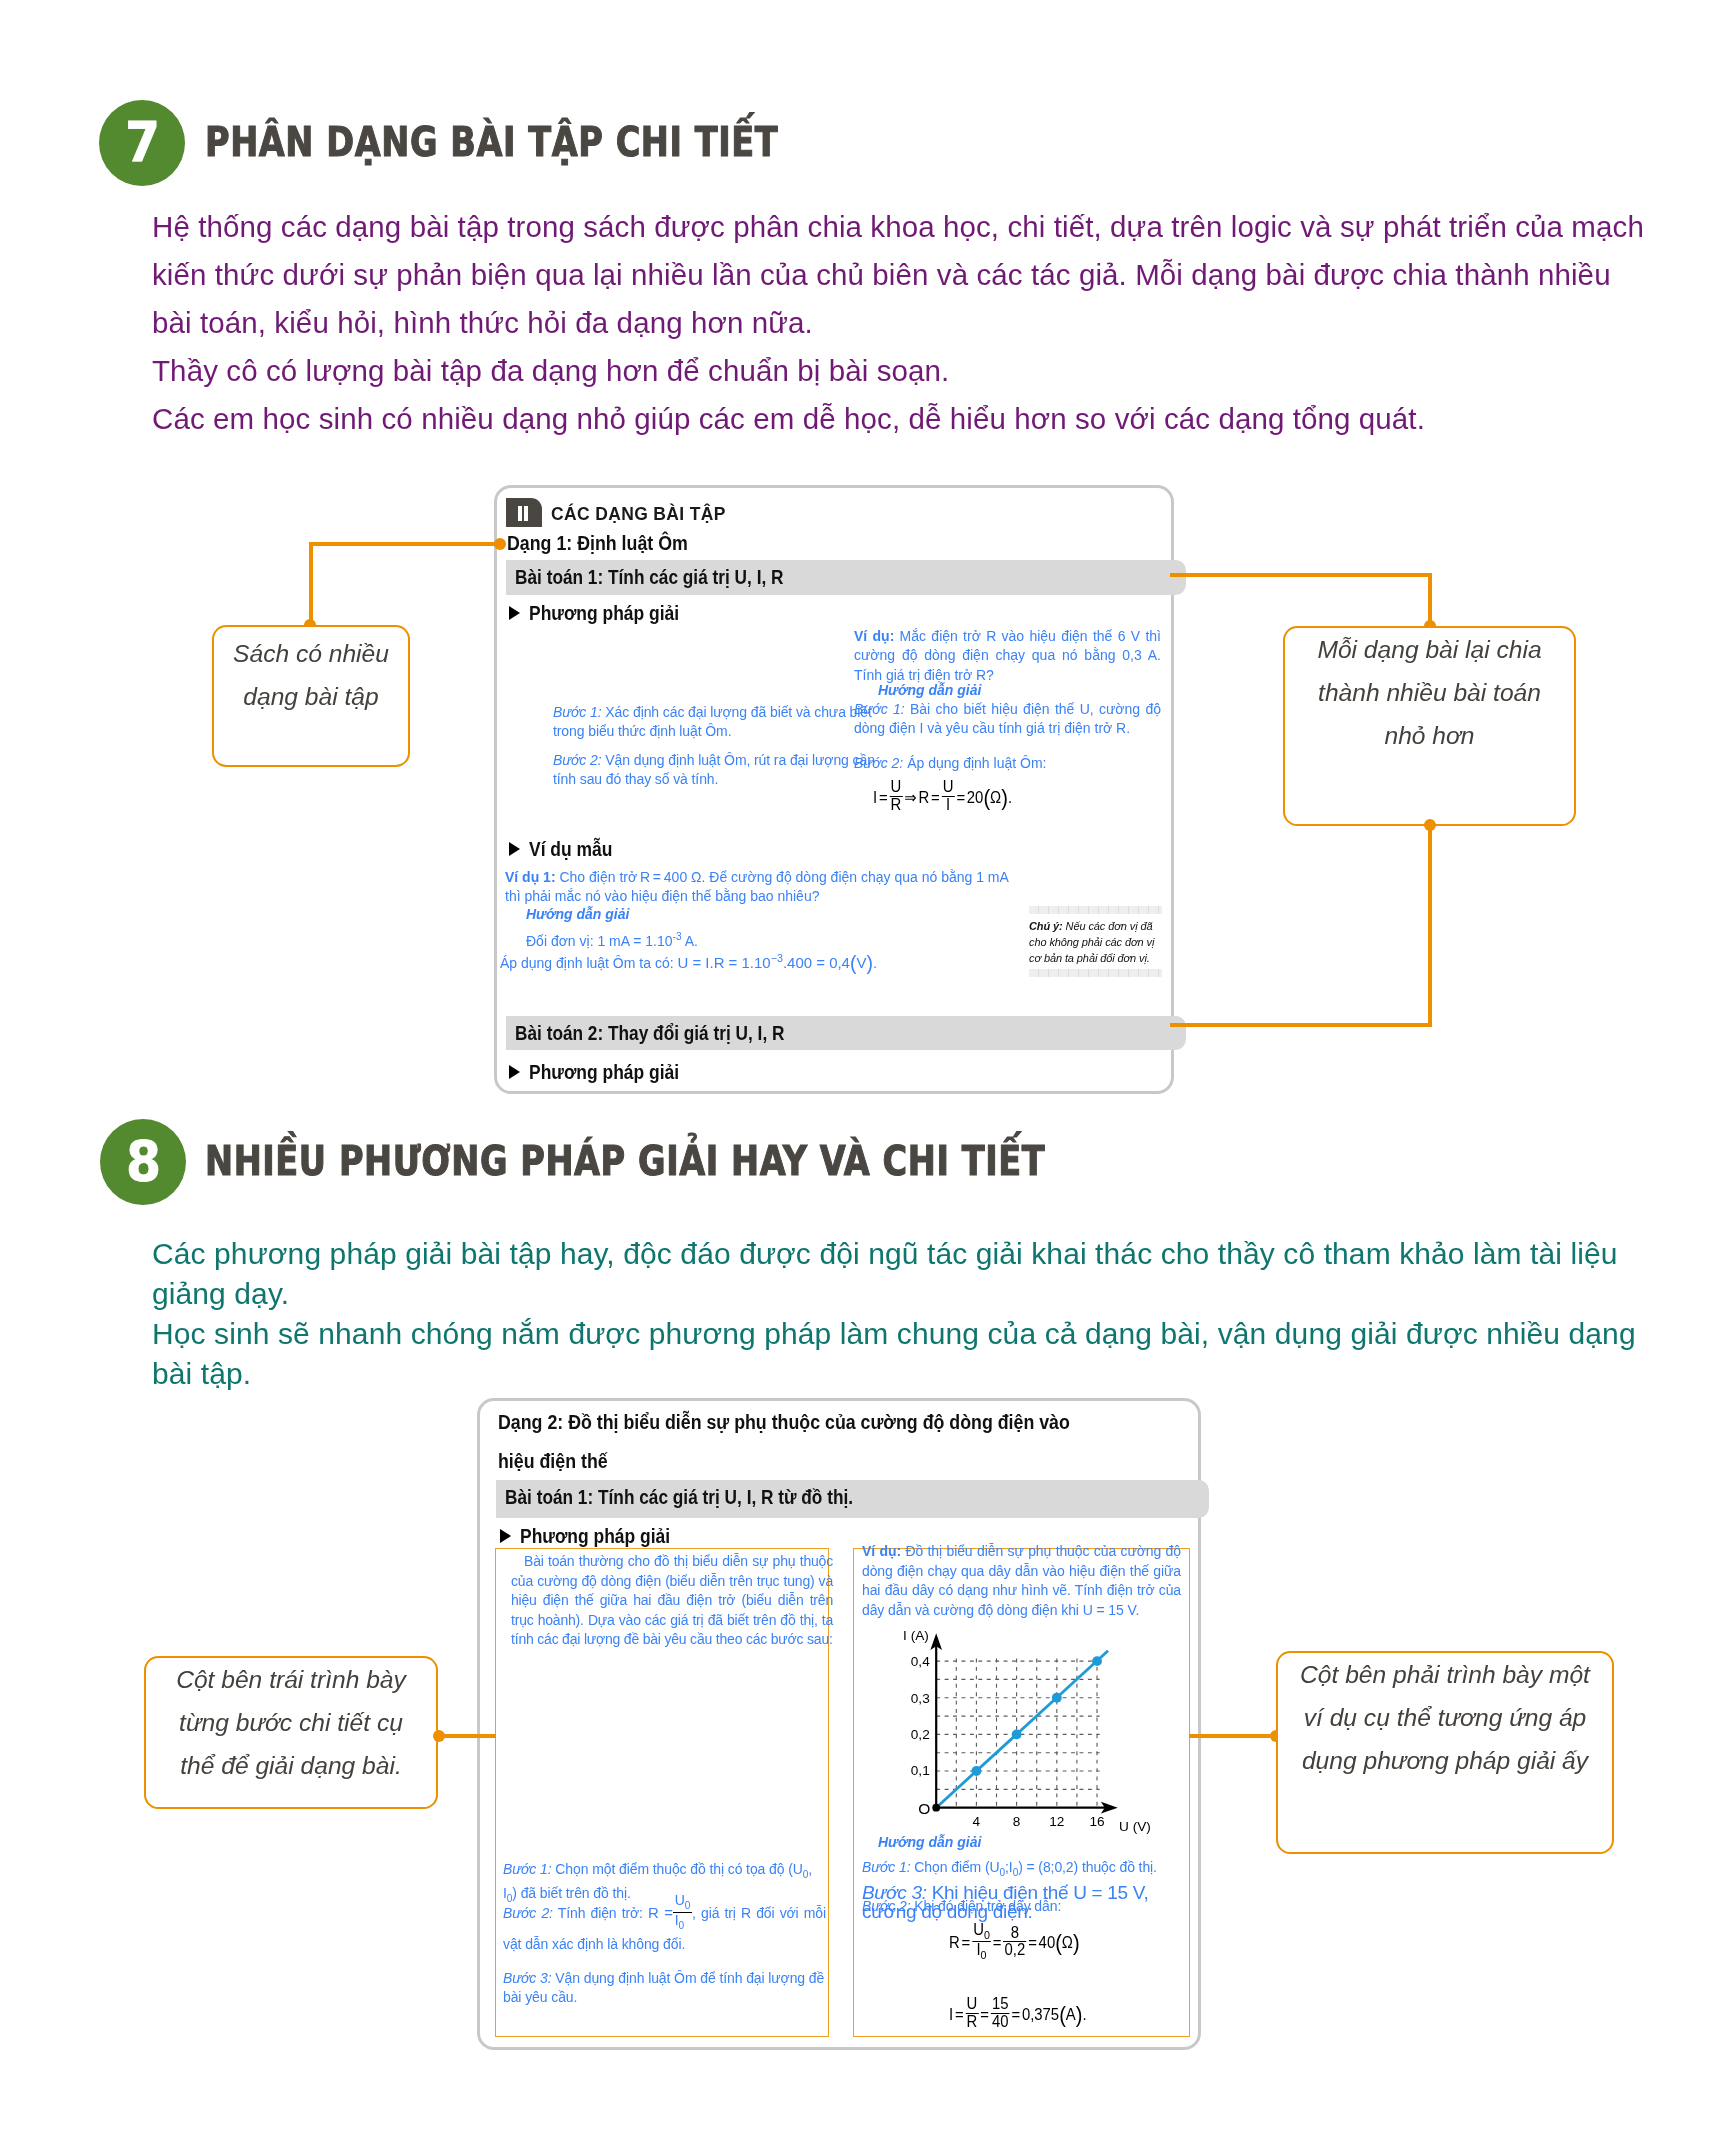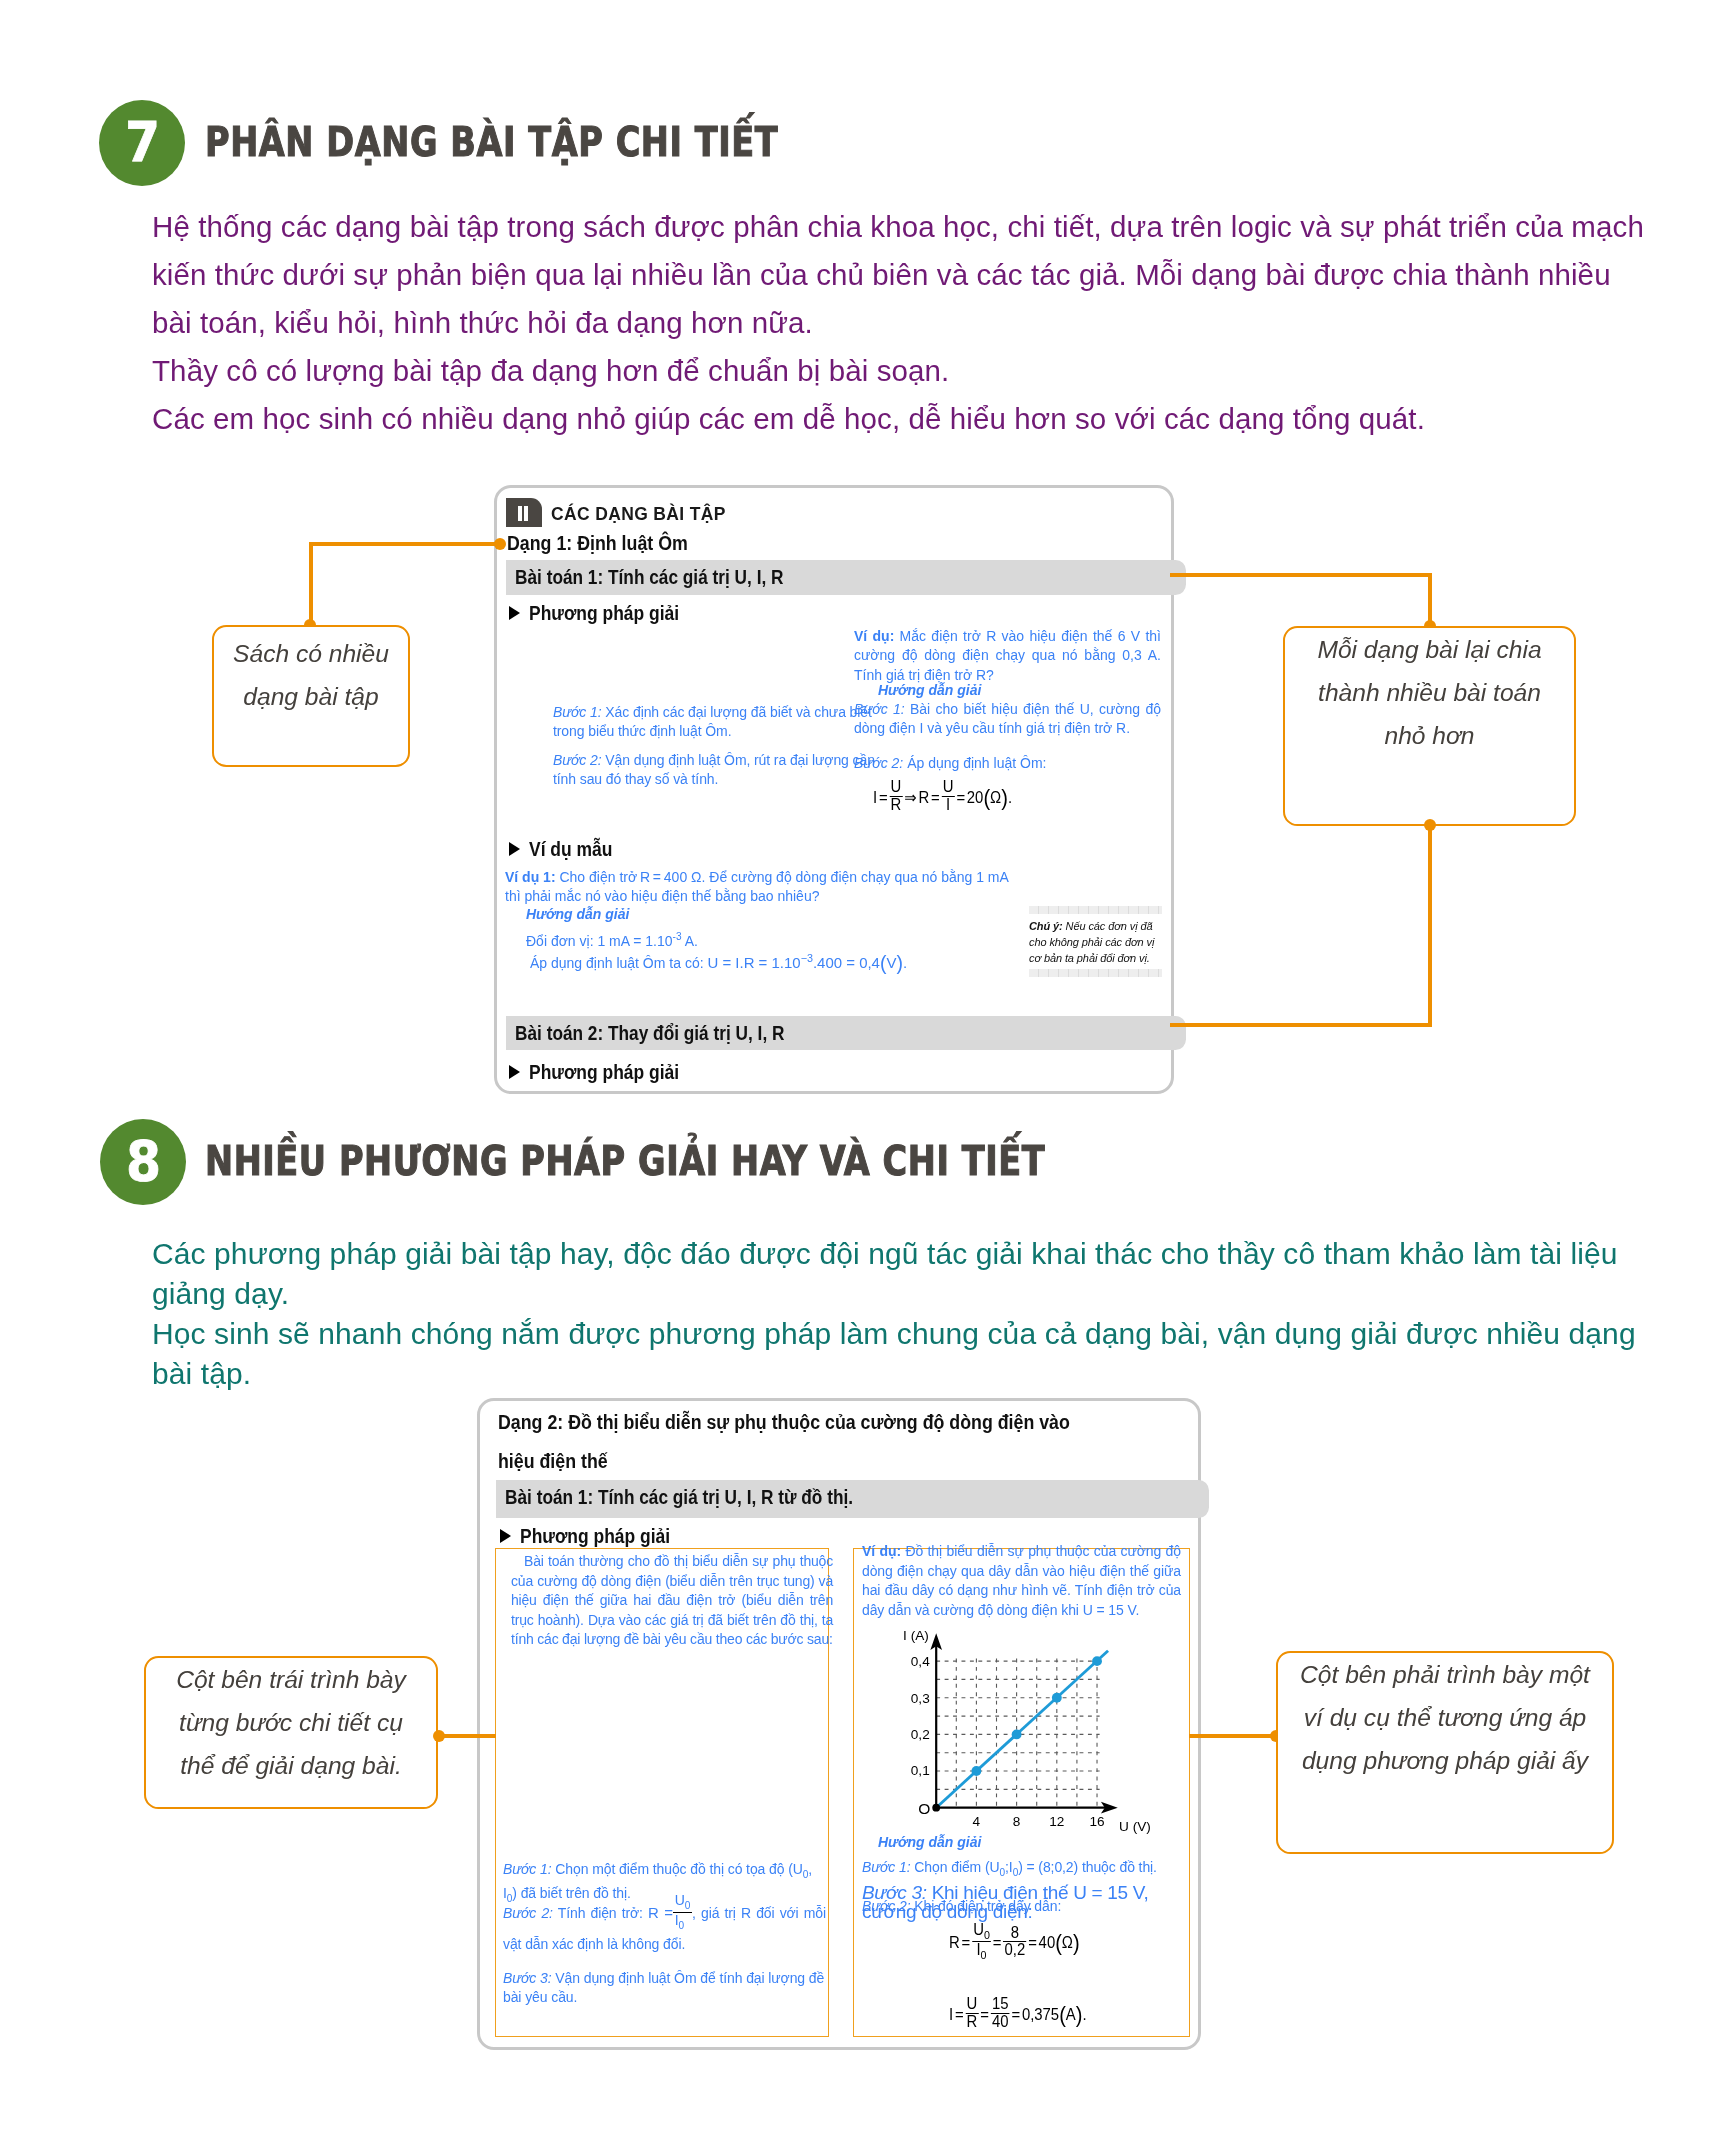--- a/index.html
+++ b/index.html
@@ -140,21 +140,21 @@
   <div class="mathline" style="left:873px;top:781px;"><span>I</span><span class="op">=</span><span class="frac"><span class="n">U</span><span class="d">R</span></span><span class="op">⇒</span><span>R</span><span class="op">=</span><span class="frac"><span class="n">U</span><span class="d">I</span></span><span class="op">=</span><span>20</span><span class="par">(</span><span>Ω</span><span class="par">)</span><span>.</span></div>
 
   <div class="tri" style="left:509px;top:842px;"></div>
   <div class="phuong" style="left:529px;top:838px;">Ví dụ mẫu</div>
 
   <div class="body-txt" style="left:505px;top:868px;width:518px;">
     <p><b>Ví dụ 1:</b><span> Cho điện trở R = 400 Ω. Để cường độ dòng điện chạy qua nó bằng 1 mA thì phải mắc nó vào hiệu điện thế bằng bao nhiêu?</span></p>
   </div>
   <div class="body-txt" style="left:526px;top:905px;font-style:italic;font-weight:bold;">Hướng dẫn giải</div>
   <div class="body-txt" style="left:526px;top:927px;"><span>Đổi đơn vị: 1 mA = 1.10</span><span class="sup">-3</span><span> A.</span></div>
-  <div class="body-txt" style="left:530px;top:949px;"><span>Áp dụng định luật Ôm ta có: </span><span class="mth"><span>U = I.R = 1.10</span><span class="sup">−3</span><span>.400 = 0,4</span><span class="par">(</span><span>V</span><span class="par">)</span><span>.</span></span></div>
+  <div class="body-txt" style="left:500px;top:949px;"><span>Áp dụng định luật Ôm ta có: </span><span class="mth"><span>U = I.R = 1.10</span><span class="sup">−3</span><span>.400 = 0,4</span><span class="par">(</span><span>V</span><span class="par">)</span><span>.</span></span></div>
 
   <div class="note" style="left:1029px;top:906px;width:133px;">
     <div class="strip"></div>
     <div class="ntxt"><b>Chú ý:</b><span> Nếu các đơn vị đã cho không phải các đơn vị cơ bản ta phải đổi đơn vị.</span></div>
     <div class="strip"></div>
   </div>
 
   <div class="graybar" style="left:506px;top:1016px;width:654px;height:34px;">
     <span>Bài toán 2: Thay đổi giá trị U, I, R</span>
   </div>

